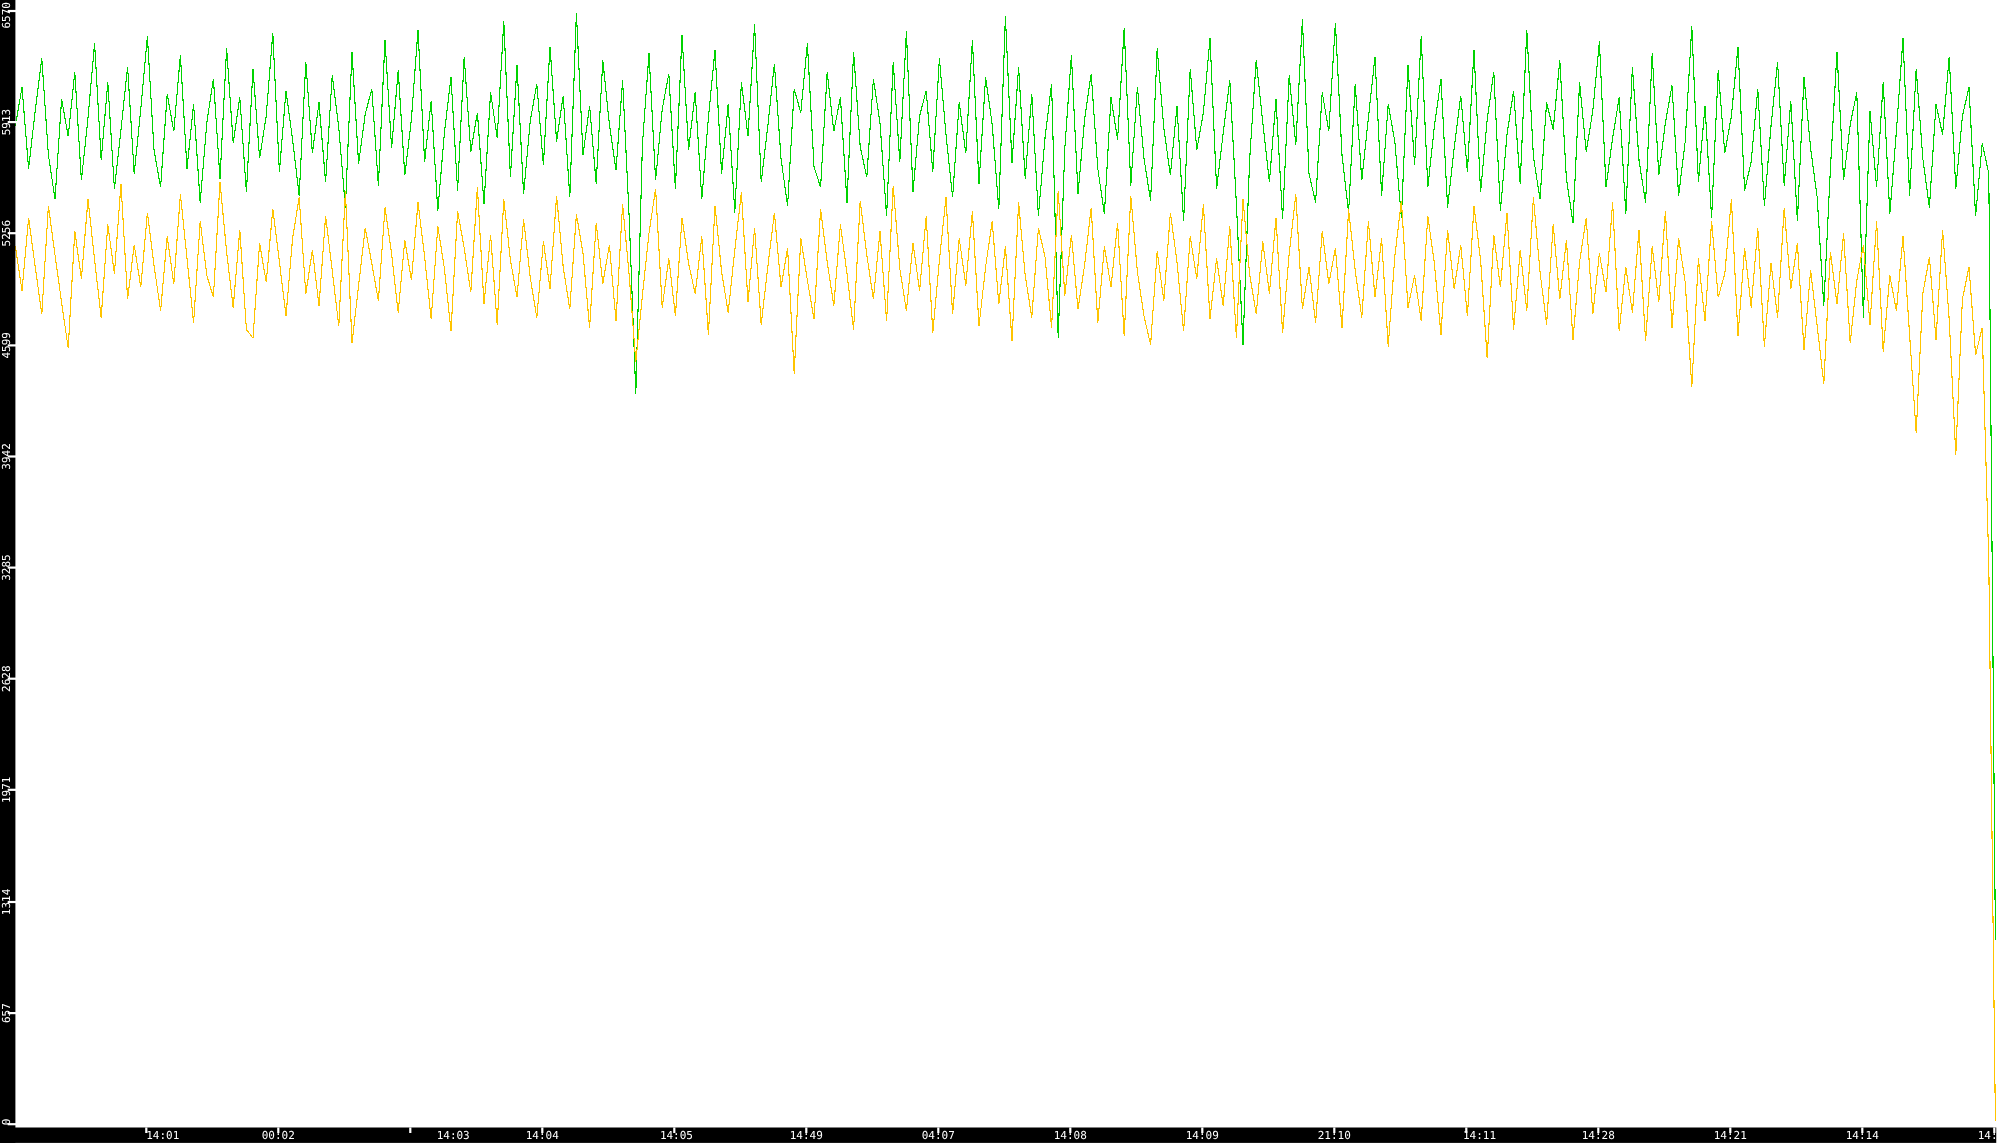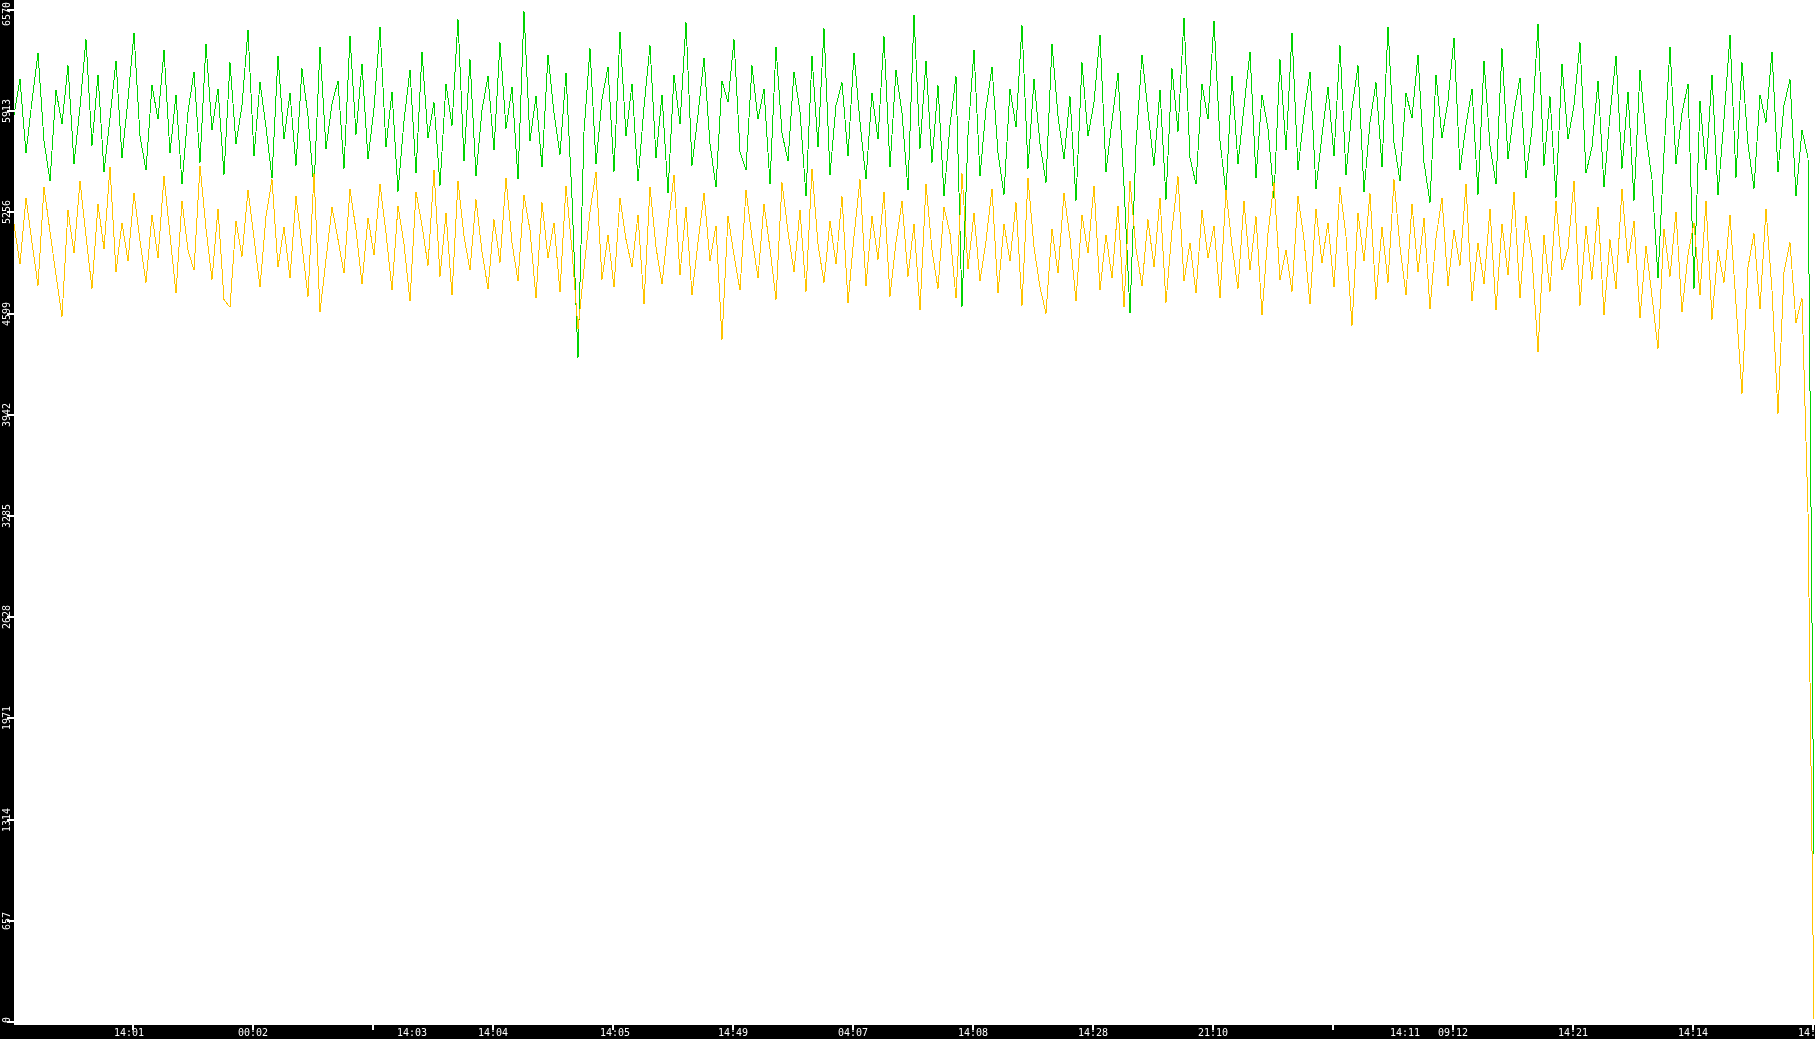--- a/index.html
+++ b/index.html
@@ -48,42 +48,42 @@
     <div class="ylab" style="top: 402px; height: 26px;">3942</div>
     <div class="ytick" style="top: 313px;"></div>
     <div class="ylab" style="top: 301px; height: 26px;">4599</div>
     <div class="ytick" style="top: 211px;"></div>
     <div class="ylab" style="top: 199px; height: 26px;">5256</div>
     <div class="ytick" style="top: 110px;"></div>
     <div class="ylab" style="top: 98px; height: 26px;">5913</div>
     <div class="ytick" style="top: 9px;"></div>
     <div class="ylab" style="top: 1px; height: 26px;">6570</div>
     <div class="xtick" style="left: 132px; top: 1025px;"></div>
-    <div class="xlab" style="left: 112px;">14:01</div>
+    <div class="xlab" style="left: 131px;">14:01</div>
     <div class="xtick" style="left: 252px; top: 1025px;"></div>
     <div class="xlab" style="left: 236px;">00:02</div>
     <div class="xtick" style="left: 372px; top: 1025px;"></div>
     <div class="xlab" style="left: 356px; margin-left: 39px;">14:03</div>
     <div class="xtick" style="left: 492px; top: 1025px;"></div>
     <div class="xlab" style="left: 476px;">14:04</div>
     <div class="xtick" style="left: 612px; top: 1025px;"></div>
     <div class="xlab" style="left: 596px; text-align: right;">14:05</div>
     <div class="xtick" style="left: 732px; top: 1025px;"></div>
     <div class="xlab" style="left: 716px;">14:49</div>
     <div class="xtick" style="left: 852px; top: 1025px;"></div>
     <div class="xlab" style="left: 836px;">04:07</div>
     <div class="xtick" style="left: 972px; top: 1025px;"></div>
     <div class="xlab" style="left: 956px;">14:08</div>
     <div class="xtick" style="left: 1092px; top: 1025px;"></div>
-    <div class="xlab" style="left: 1076px;">14:28</div>
+    <div class="xlab" style="left: 1076px;">14:09</div>
     <div class="xtick" style="left: 1212px; top: 1025px;"></div>
     <div class="xlab" style="left: 1196px;">21:10</div>
     <div class="xtick" style="left: 1332px; top: 1025px;"></div>
-    <div class="xlab" style="left: 1388px;">14:11</div>
+    <div class="xlab" style="left: 1328px;">14:11</div>
     <div class="xtick" style="left: 1452px; top: 1025px;"></div>
-    <div class="xlab" style="left: 1436px;">09:12</div>
+    <div class="xlab" style="left: 1436px;">14:28</div>
     <div class="xtick" style="left: 1572px; top: 1025px;"></div>
     <div class="xlab" style="left: 1556px;">14:21</div>
     <div class="xtick" style="left: 1692px; top: 1025px;"></div>
     <div class="xlab" style="left: 1676px;">14:14</div>
     <div class="xtick" style="left: 1812px; top: 1025px;"></div>
     <div class="xlab" style="left: 1796px;">14:15</div>
   </div>
 
 </body></html>

